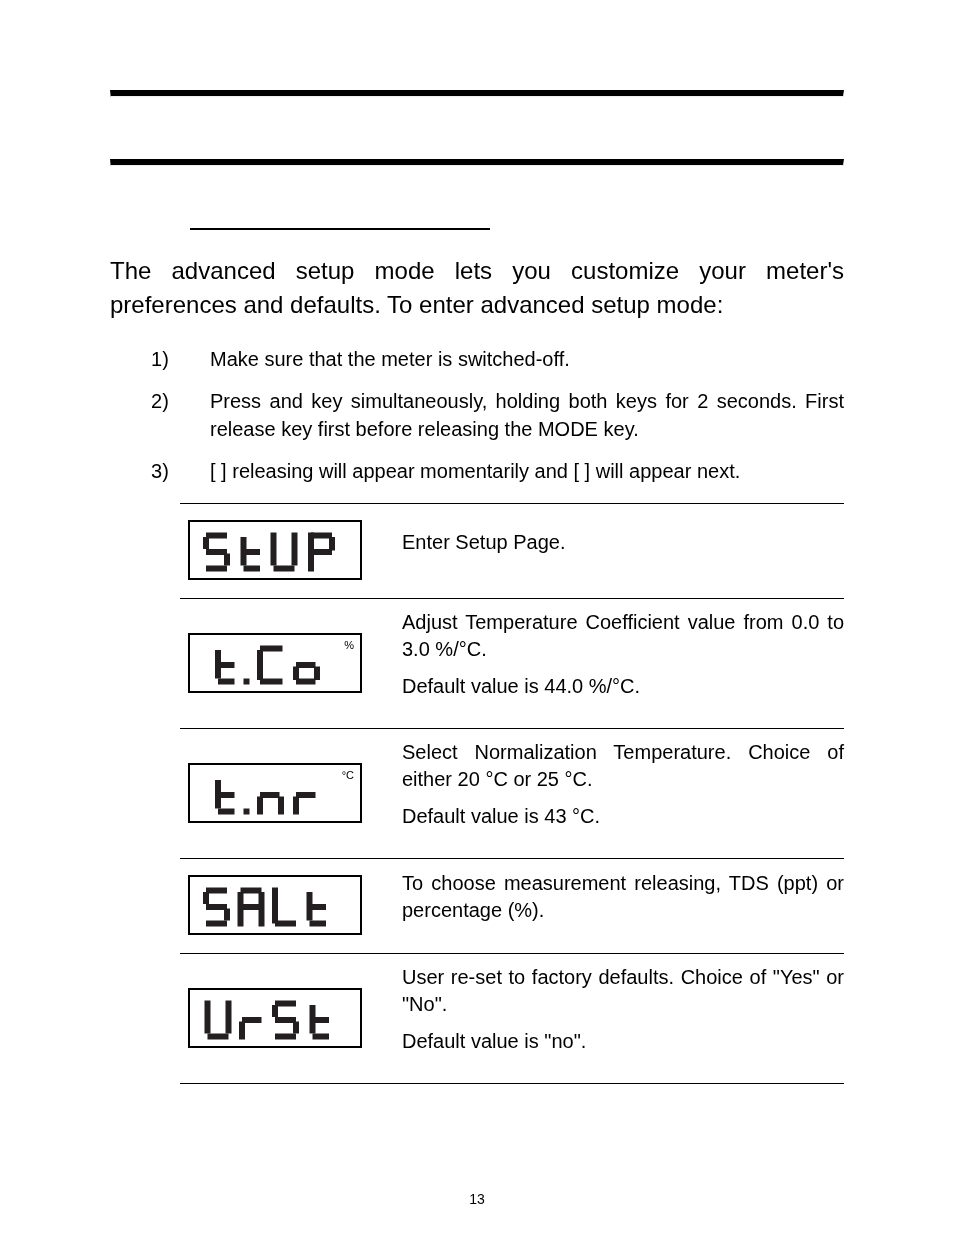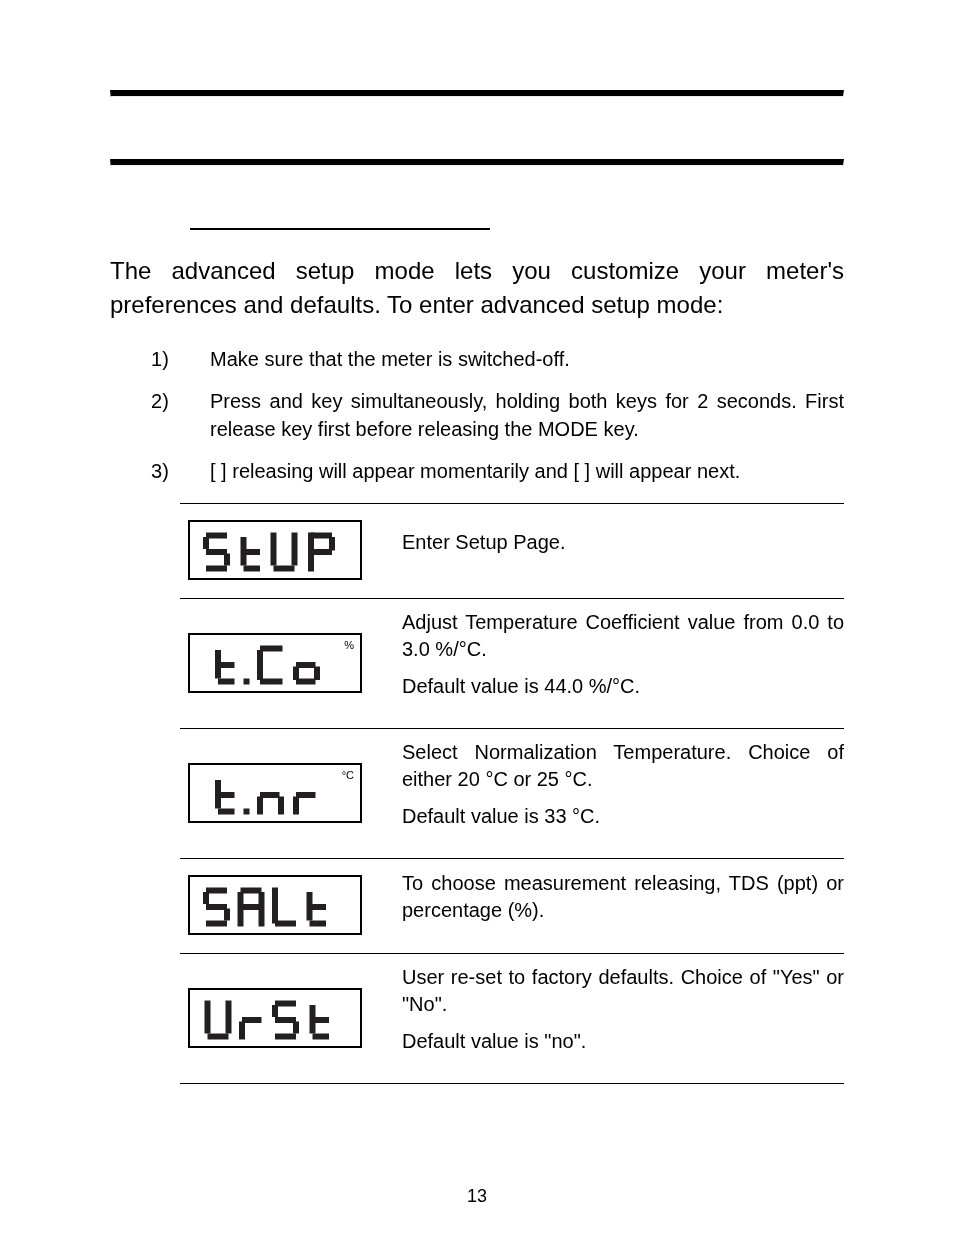--- a/index.html
+++ b/index.html
@@ -103,21 +103,21 @@
     right: 6px;
     font-size: 11px;
     font-family: Arial, sans-serif;
   }
   .page-number {
     position: absolute;
     bottom: 40px;
     left: 0;
     width: 100%;
     text-align: center;
-    font-size: 18px;
+    font-size: 14px;
   }
 </style>
 </head>
 <body>
 
 <div class="page">
 
   <hr class="rule-thick">
   <hr class="rule-thick second">
 
@@ -215,21 +215,21 @@
               <rect x="104" y="32" width="8" height="24"></rect>
 
               <rect x="128" y="26" width="26" height="8"></rect>
               <rect x="124" y="32" width="8" height="24"></rect>
             </g>
           </svg>
         </div>
       </div>
       <div class="desc-cell">
         <p>Select Normalization Temperature. Choice of either 20 °C or 25 °C.</p>
-        <p>Default value is 33 °C.</p>
+        <p>Default value is 43 °C.</p>
       </div>
     </div>
 
     <div class="row">
       <div class="lcd-cell">
         <div class="lcd">
           <svg viewBox="0 0 200 60" width="150" height="50">
             <g class="seg">
 
               <rect x="8" y="4" width="28" height="8"></rect>

